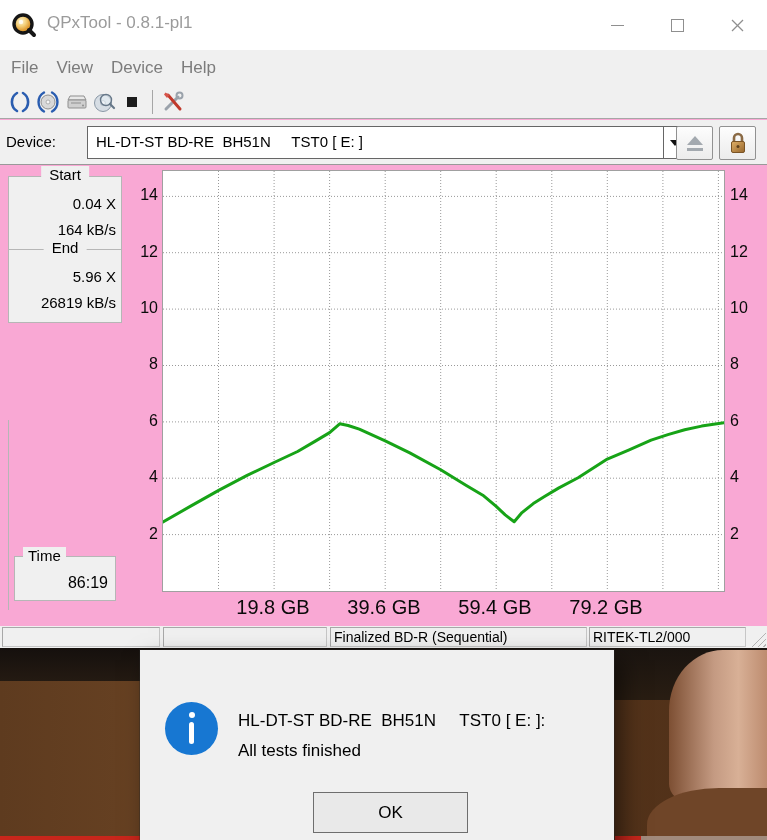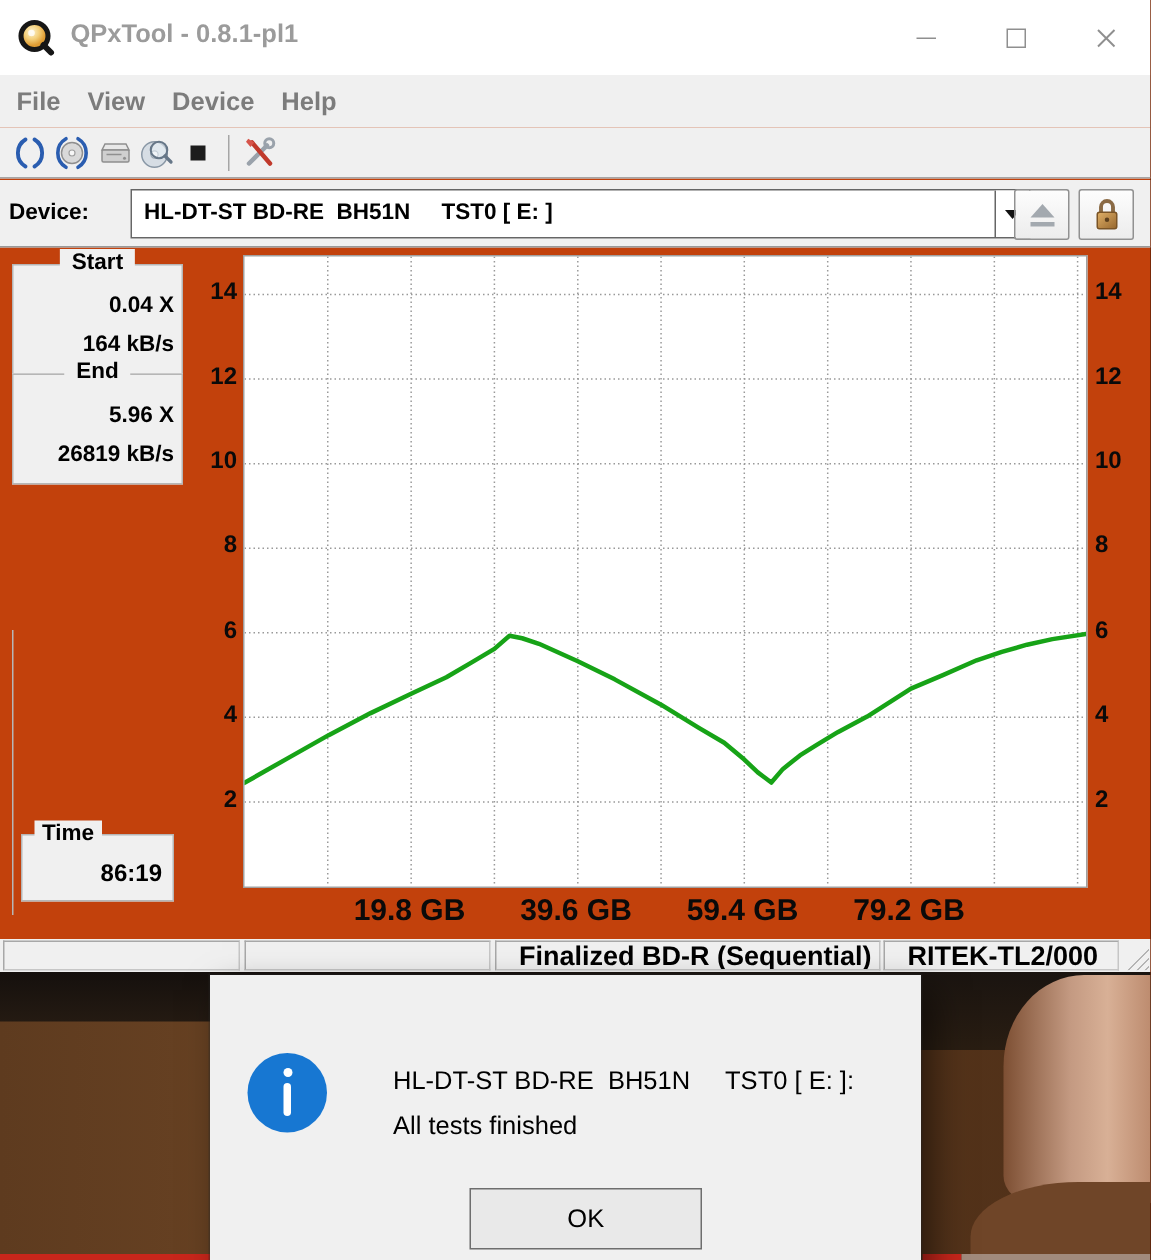--- a/index.html
+++ b/index.html
@@ -2,21 +2,21 @@
 <html><head>
 <meta charset="utf-8">
 <style>
   html,body{margin:0;padding:0;}
   body{
     width:767px;height:840px;position:relative;overflow:hidden;
     font-family:"Liberation Sans",sans-serif;background:#000;
     -webkit-font-smoothing:antialiased;
   }
   
-  .main-window{position:absolute;left:0;top:0;width:767px;height:648px;background:#c2410c;z-index:1;font-weight:bold;}
+  .main-window{position:absolute;left:0;top:0;width:767px;height:648px;background:#f9a8d4;z-index:1;}
   .titlebar{position:absolute;left:0;top:0;width:767px;height:50px;background:#fff;}
   .app-icon{position:absolute;left:10px;top:11px;width:28px;height:28px;}
   .title-text{position:absolute;left:47px;top:13px;font-size:17px;color:#9b9b9b;white-space:pre;}
   .win-controls{position:absolute;right:0;top:0;height:50px;display:flex;}
   .win-btn{width:60px;height:50px;display:flex;align-items:center;justify-content:center;cursor:default;}
   .glyph-min{width:13px;height:1px;background:#8f8f8f;}
   .glyph-max{width:11px;height:11px;border:1px solid #8f8f8f;}
   
   .menubar{position:absolute;left:0;top:50px;width:767px;height:35px;background:#f0f0f0;display:flex;align-items:center;padding-left:2px;box-sizing:border-box;}
   .menu-item{font-size:17px;color:#7c7c7c;padding:0 9px;white-space:nowrap;}
@@ -48,21 +48,21 @@
   .stats-panel{position:absolute;left:8px;top:177px;width:114px;}
   .sgroup{position:relative;border:1px solid #b6b6b6;margin-top:-1px;padding:14px 5px 6px;background:#f0f0f0;}
   .sgroup-title{position:absolute;top:-11px;left:50%;transform:translateX(-50%);background:#f0f0f0;padding:0 8px;font-size:15px;color:#000;white-space:nowrap;}
   .sval{text-align:right;font-size:15px;color:#000;line-height:26px;white-space:nowrap;}
   .side-line{position:absolute;left:8px;top:420px;width:1px;height:190px;background:#b6b6b6;}
   .time-group{position:absolute;left:14px;top:556px;width:102px;height:45px;border:1px solid #b6b6b6;box-sizing:border-box;background:#f0f0f0;}
   .time-title{position:absolute;top:-10px;left:8px;background:#f0f0f0;padding:0 5px;font-size:15px;color:#000;}
   .time-value{position:absolute;right:7px;top:17px;font-size:16px;color:#000;}
   
   .statusbar{position:absolute;left:0;top:626px;width:767px;height:22px;background:#f0f0f0;}
-  .seg{position:absolute;top:1px;height:20px;border:1px solid #c6c6c6;border-top-color:#a8a8a8;border-left-color:#a8a8a8;box-sizing:border-box;font-size:18px;color:#000;padding:0 15px;overflow:hidden;white-space:nowrap;line-height:18px;}
+  .seg{position:absolute;top:1px;height:20px;border:1px solid #c6c6c6;border-top-color:#a8a8a8;border-left-color:#a8a8a8;box-sizing:border-box;font-size:14px;color:#000;padding:0 3px;overflow:hidden;white-space:nowrap;line-height:18px;}
   .seg1{left:2px;width:158px;}
   .seg2{left:163px;width:164px;}
   .seg3{left:330px;width:257px;}
   .seg4{left:589px;width:157px;}
   .grip{position:absolute;right:1px;bottom:1px;width:15px;height:15px;
         background:repeating-linear-gradient(135deg,transparent 0 3px,#b4b4b4 3px 4px);
         clip-path:polygon(100% 0,100% 100%,0 100%);}
   
   .desktop{position:absolute;left:0;top:648px;width:767px;height:192px;overflow:hidden;z-index:2;
            background:linear-gradient(90deg,#5e3b1f 0%,#6b4424 28%,#5a371c 60%,#4e2f18 100%);}
@@ -78,21 +78,21 @@
   
   .dialog{position:absolute;left:140px;top:650px;width:474px;height:200px;background:#f0f0f0;z-index:5;
           box-shadow:0 0 0 1px rgba(40,40,40,.35), 8px 10px 22px rgba(0,0,0,.5);}
   .dialog-titlebar{position:absolute;left:0;top:0;width:100%;height:40px;background:#fff;}
   .dialog-icon{position:absolute;left:10px;top:7px;width:26px;height:26px;}
   .dialog-title{position:absolute;left:48px;top:8px;font-size:17px;color:#000;}
   .dialog-close{position:absolute;right:16px;top:12px;width:16px;height:16px;display:flex;align-items:center;justify-content:center;}
   .info-icon{position:absolute;left:25px;top:52px;width:53px;height:53px;border-radius:50%;background:#1777d2;}
   .i-dot{position:absolute;left:24px;top:10px;width:6px;height:6px;border-radius:50%;background:#fff;}
   .i-bar{position:absolute;left:24px;top:20px;width:5px;height:22px;border-radius:2.5px;background:#fff;}
-  .dialog-line{position:absolute;left:98px;font-size:17px;color:#000;white-space:pre;margin-left:24px;}
+  .dialog-line{position:absolute;left:98px;font-size:17px;color:#000;white-space:pre;}
   .dlg-l1{top:61px;}
   .dlg-l2{top:91px;}
   .ok-btn{position:absolute;left:173px;top:142px;width:155px;height:41px;background:#e9e9e9;border:1px solid #6e6e6e;
           display:flex;align-items:center;justify-content:center;font-size:17px;color:#000;box-sizing:border-box;}
 </style>
 </head>
 <body>
 
 <div class="main-window">
 

